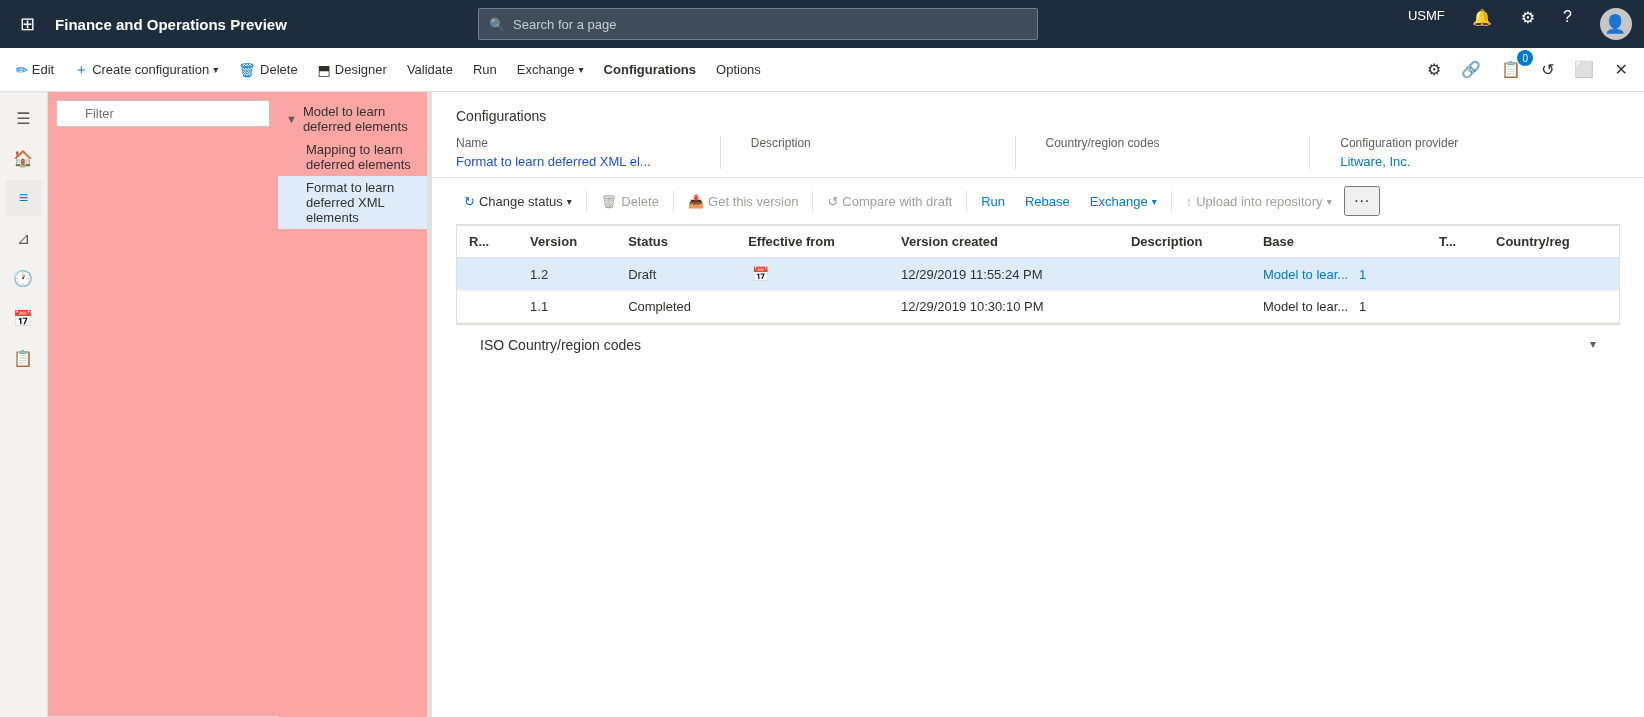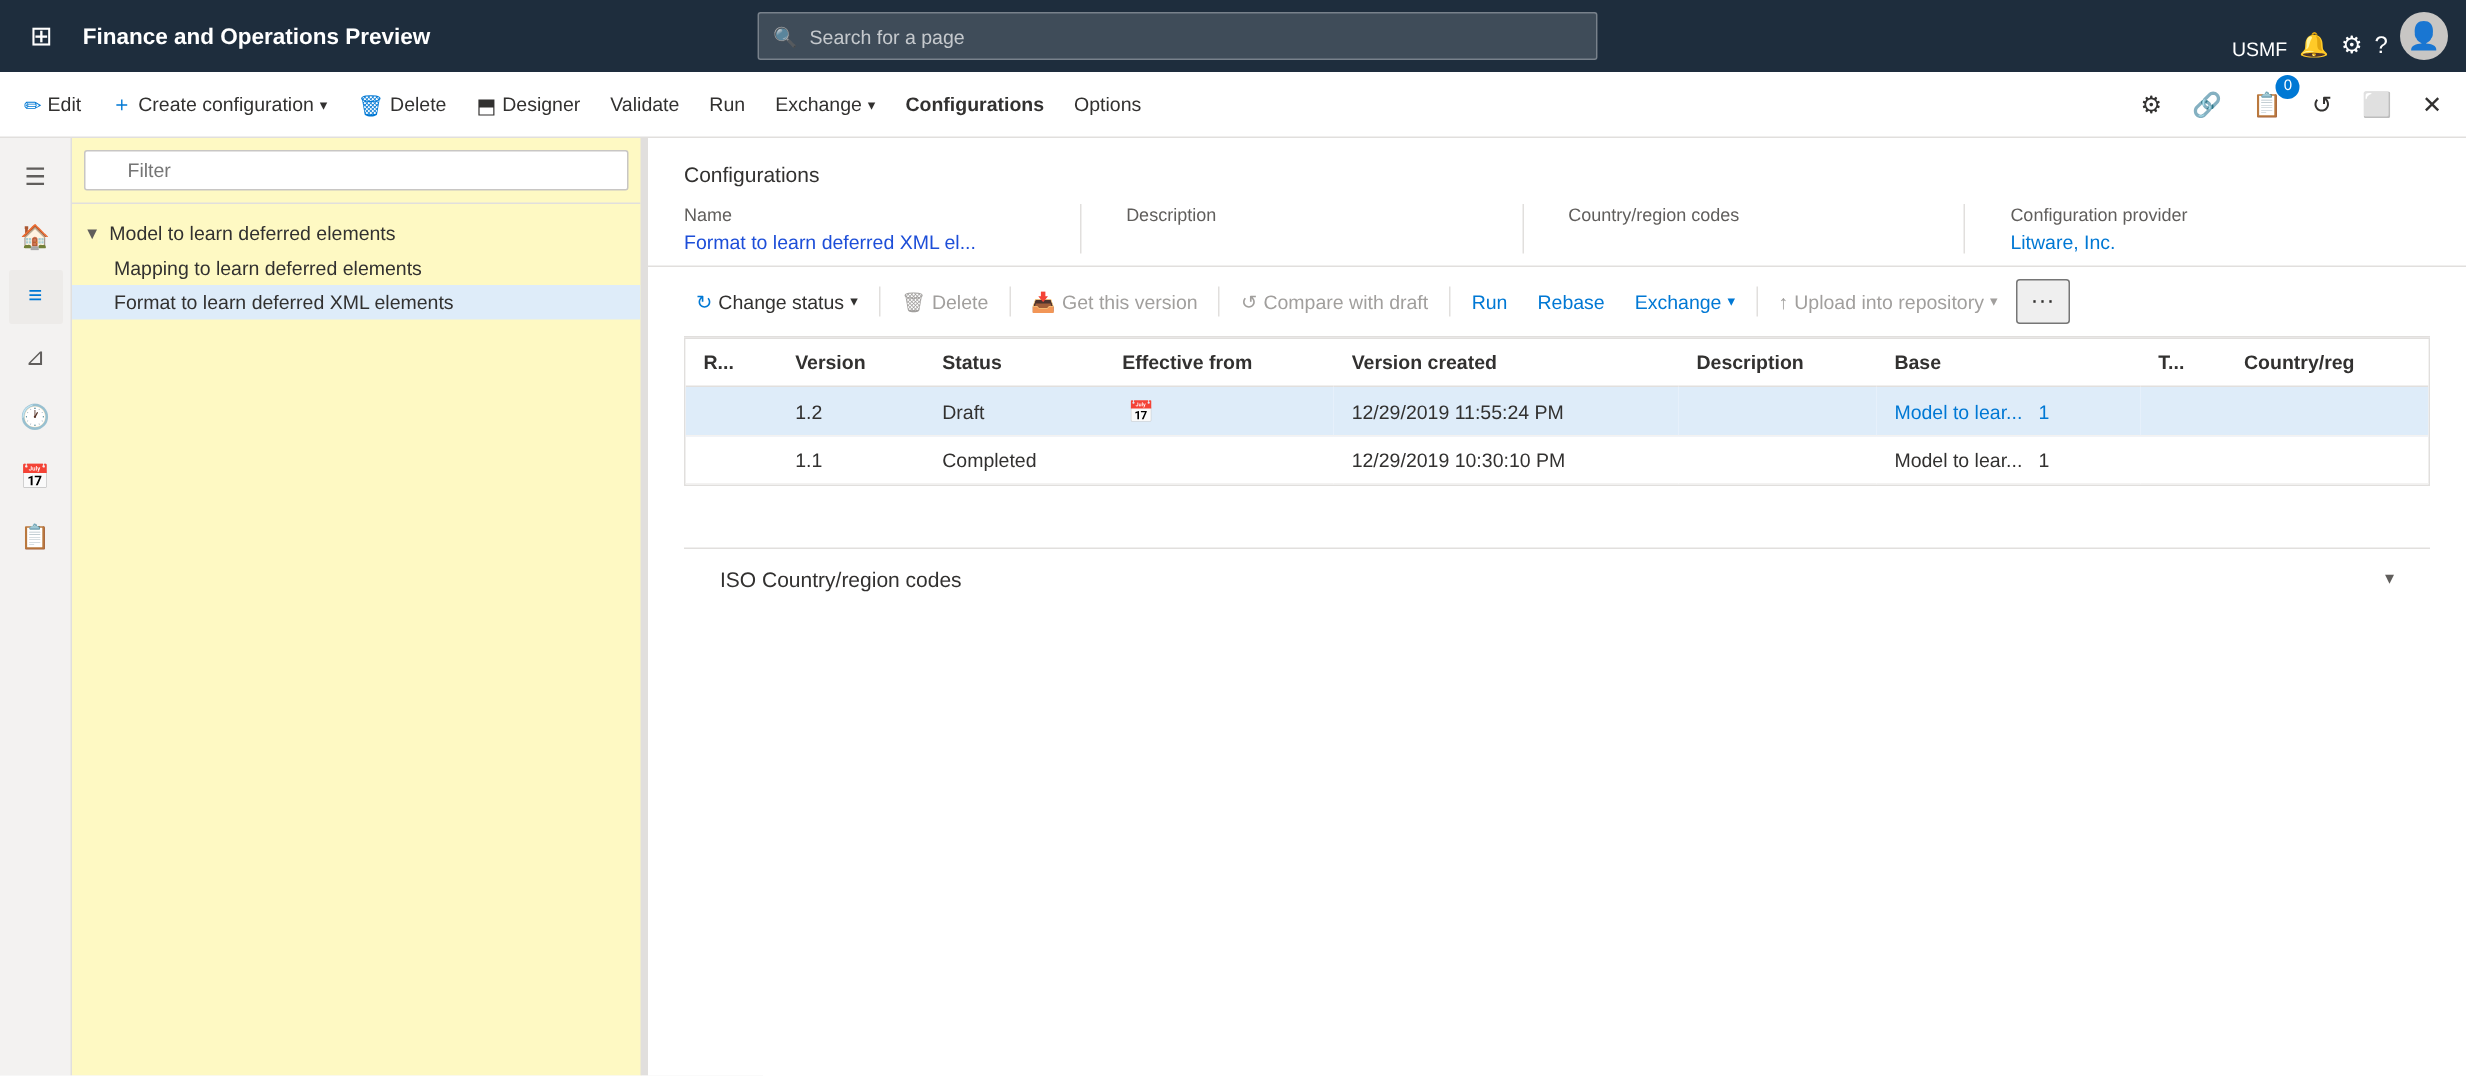--- a/index.html
+++ b/index.html
@@ -44,22 +44,22 @@
       border: none;
       outline: none;
       color: #fff;
       font-size: 13px;
       width: 100%;
     }
     .top-nav-search input::placeholder { color: rgba(255,255,255,0.7); }
     .top-nav-right {
       margin-left: auto;
       display: flex;
-      align-items: flex-end;
-      gap: 8px;
+      align-items: flex-start;
+      gap: 28px;
       color: #fff;
     }
     .top-nav-username { font-size: 13px; }
     .top-nav-icon { font-size: 16px; cursor: pointer; }
     .avatar {
       width: 32px; height: 32px;
       border-radius: 50%;
       background: #c8c6c4;
       display: flex; align-items: center; justify-content: center;
       font-size: 14px; color: #323130; cursor: pointer;
@@ -114,24 +114,24 @@
     .sidebar-icon-btn {
       width: 36px; height: 36px;
       display: flex; align-items: center; justify-content: center;
       border-radius: 2px; cursor: pointer; color: #605e5c; font-size: 16px;
     }
     .sidebar-icon-btn.active { background: #edebe9; color: #0078d4; }
 
     
     .tree-panel {
       width: 380px;
-      background: #fef9c3;
+      background: #fca5a5;
       border-right: 1px solid #e1dfdd;
       display: flex;
-      flex-direction: column;
+      flex-direction: row;
     }
     .tree-filter {
       padding: 8px;
       border-bottom: 1px solid #e1dfdd;
     }
     .tree-filter-input {
       width: 100%;
       border: 1px solid #c8c6c4;
       border-radius: 2px;
       padding: 5px 8px 5px 28px;
@@ -297,21 +297,20 @@
       border: 1px solid #e1dfdd;
       margin-top: 0;
     }
 
     
     .iso-section {
       border-top: 1px solid #e1dfdd;
       padding: 12px 24px;
       display: flex;
       cursor: pointer;
-      margin-top: 41px;
     }
     .iso-title {
       font-size: 14px;
       color: #323130;
       flex: 1;
     }
 
     
     .versions-section::-webkit-scrollbar { width: 8px; }
     .versions-section::-webkit-scrollbar-track { background: #f3f2f1; }

